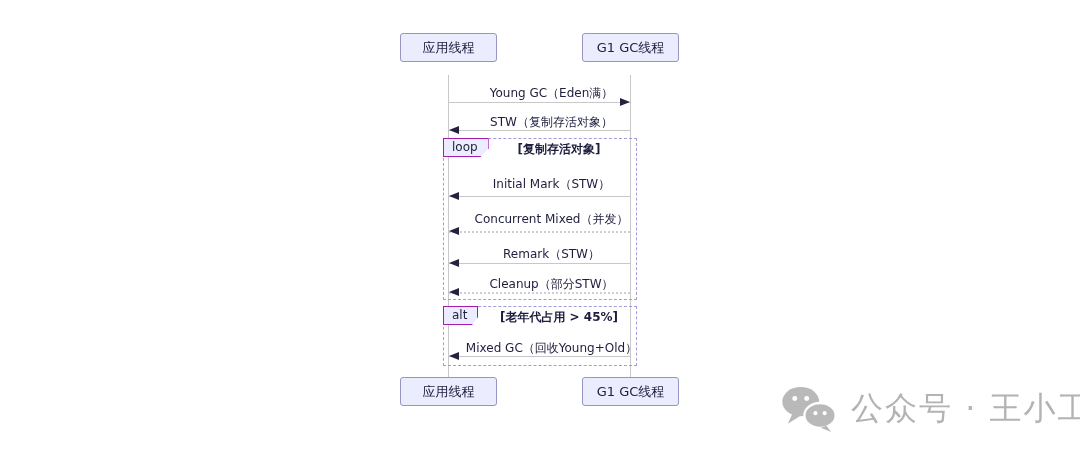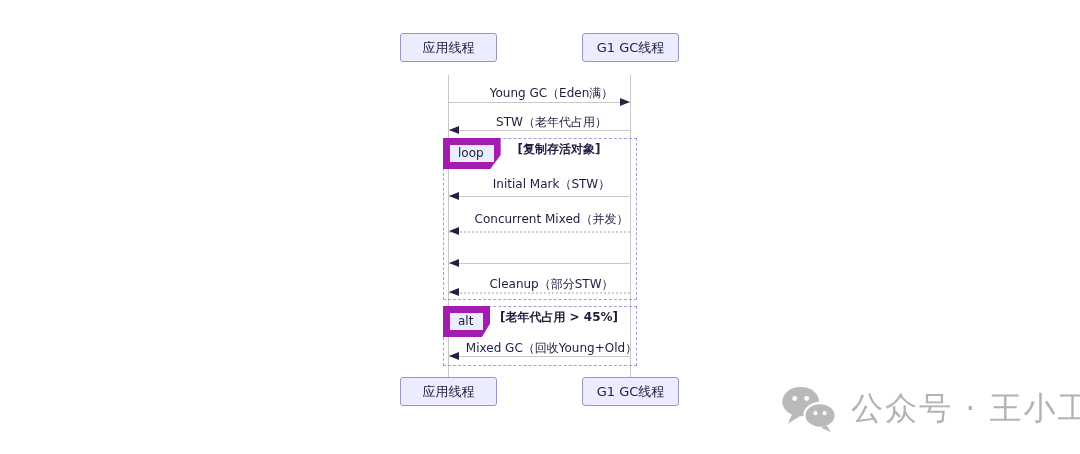--- a/index.html
+++ b/index.html
@@ -67,21 +67,21 @@
   .fragment{
     position:absolute;left:443px;width:194px;
     border:1px dashed #A49BDB;
     box-sizing:border-box;
   }
   .fragment.loop{top:138px;height:162px;}
   .fragment.alt{top:306px;height:60px;}
   .frag-label{
     position:absolute;left:443px;
     background:#ECECFF;
-    border:7px solid #a21caf;
+    border:1px solid #a21caf;
     font-size:12px;color:#1D1D3D;
     padding:1px 10px 2px 8px;
     clip-path:polygon(0 0,100% 0,100% 55%,82% 100%,0 100%);
     box-sizing:border-box;
   }
   .frag-label.loop-label{top:138px;}
   .frag-label.alt-label{top:306px;}
   .frag-title{
     position:absolute;left:481px;width:156px;
     text-align:center;font-size:12px;font-weight:600;color:#1D1D3D;
@@ -111,36 +111,37 @@
     <span>应用线程</span>
   </div>
   <div class="actor a-top-right">
     <span>G1 GC线程</span>
   </div>
 
   <div class="msg-label m1-label">Young GC（Eden满）</div>
   <div class="msg-line  m1-line"></div>
   <div class="arrow right m1-arrow"></div>
 
-  <div class="msg-label m2-label">STW（老年代占用）</div>
+  <div class="msg-label m2-label">STW（复制存活对象）</div>
   <div class="msg-line  m2-line"></div>
   <div class="arrow left m2-arrow"></div>
 
   <div class="fragment loop"></div>
   <div class="frag-label loop-label">loop</div>
   <div class="frag-title loop-title">[复制存活对象]</div>
 
   <div class="msg-label m3-label">Initial Mark（STW）</div>
   <div class="msg-line  m3-line"></div>
   <div class="arrow left m3-arrow"></div>
 
   <div class="msg-label m4-label">Concurrent Mixed（并发）</div>
   <div class="msg-line dotted m4-line"></div>
   <div class="arrow left m4-arrow"></div>
 
+  <div class="msg-label m5-label">Remark（STW）</div>
   <div class="msg-line  m5-line"></div>
   <div class="arrow left m5-arrow"></div>
 
   <div class="msg-label m6-label">Cleanup（部分STW）</div>
   <div class="msg-line dotted m6-line"></div>
   <div class="arrow left m6-arrow"></div>
 
   <div class="fragment alt"></div>
   <div class="frag-label alt-label">alt</div>
   <div class="frag-title alt-title">[老年代占用 &gt; 45%]</div>

